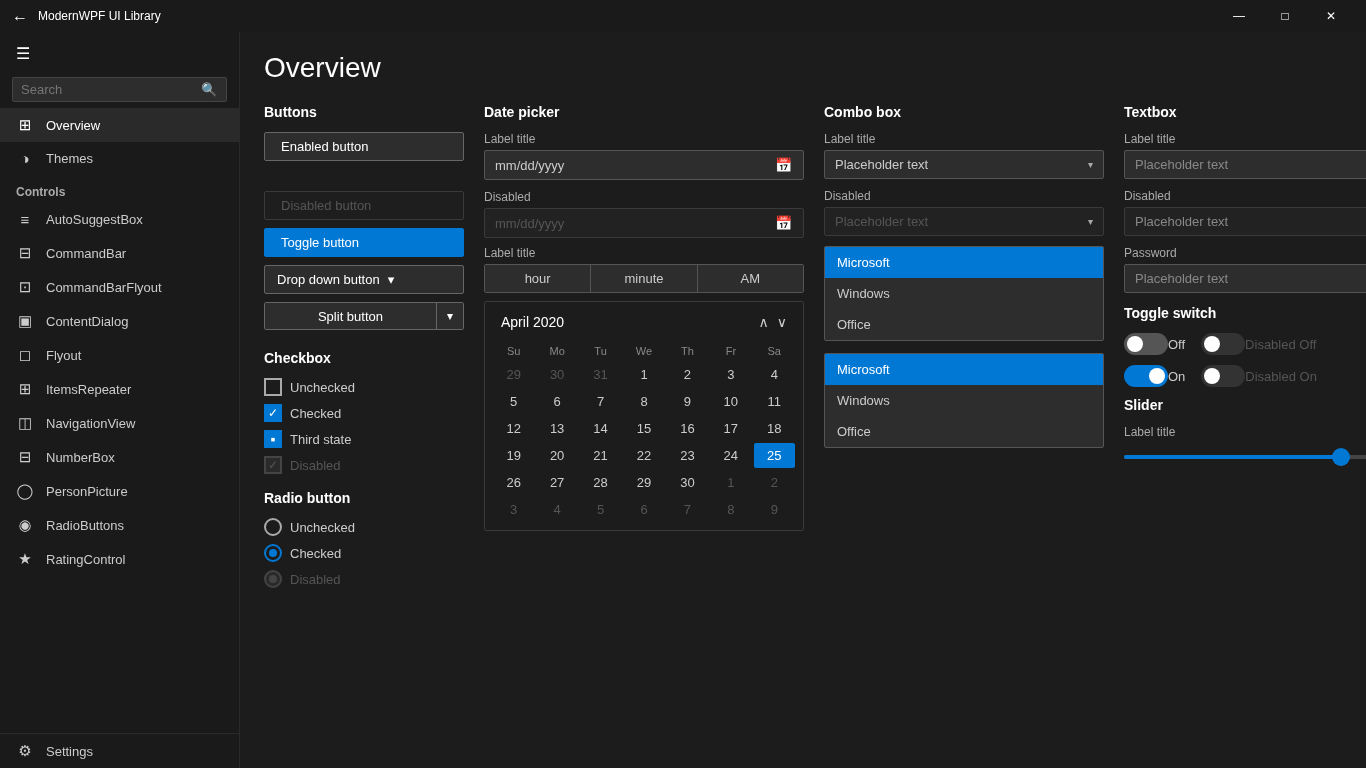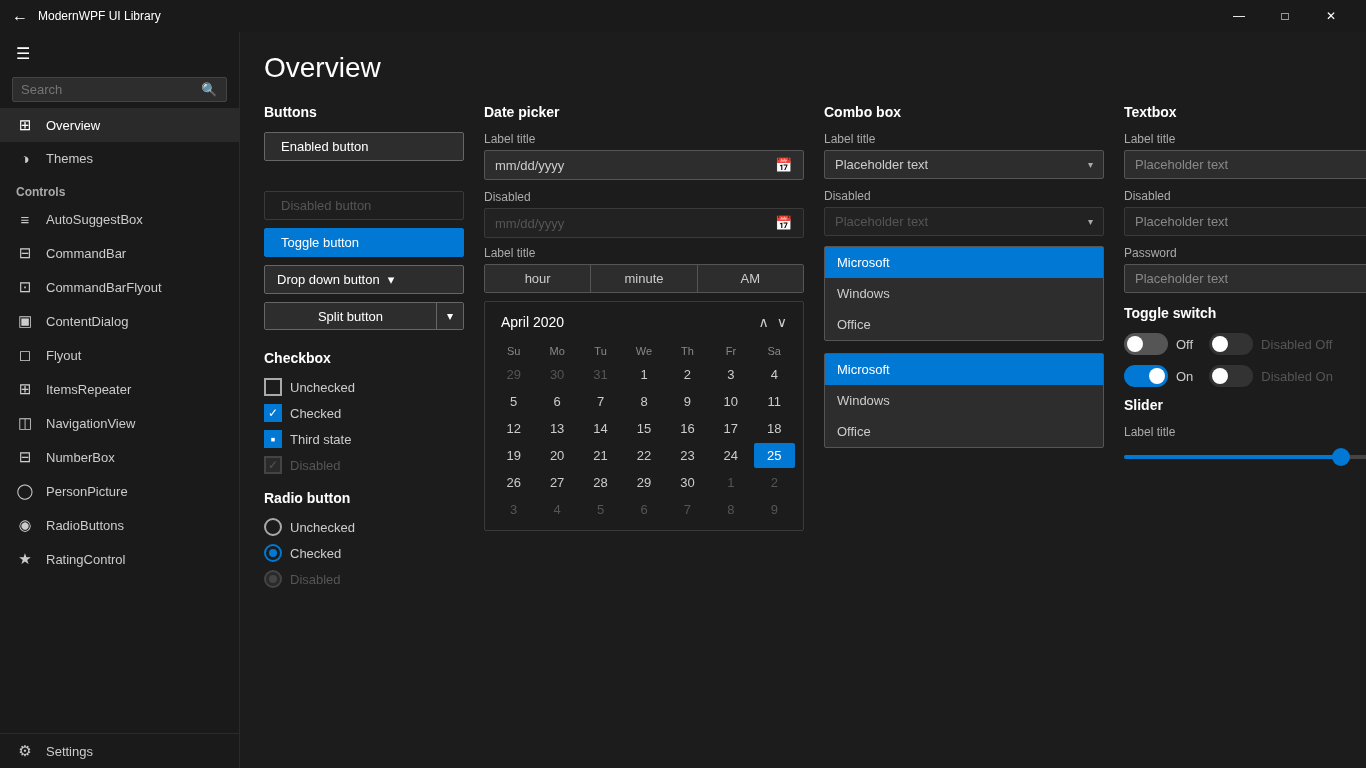--- a/index.html
+++ b/index.html
@@ -419,21 +419,20 @@
     .toggle-section { margin-top: 8px; }
     .toggle-row {
       display: flex;
       align-items: center;
       gap: 16px;
       margin-bottom: 10px;
     }
     .toggle-pair {
       display: flex;
       align-items: center;
-      gap: 8px;
       justify-content: center;
     }
     .toggle-switch {
       width: 44px;
       height: 22px;
       border-radius: 11px;
       background: #555;
       position: relative;
       cursor: pointer;
       flex-shrink: 0;

